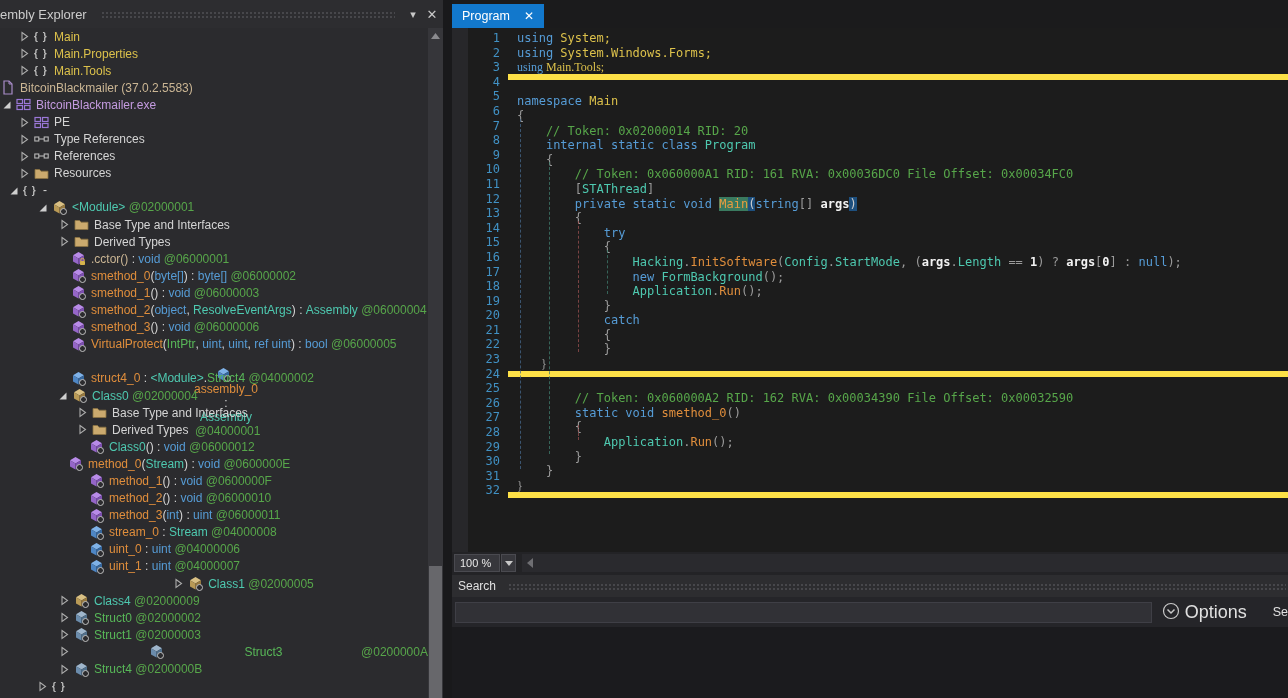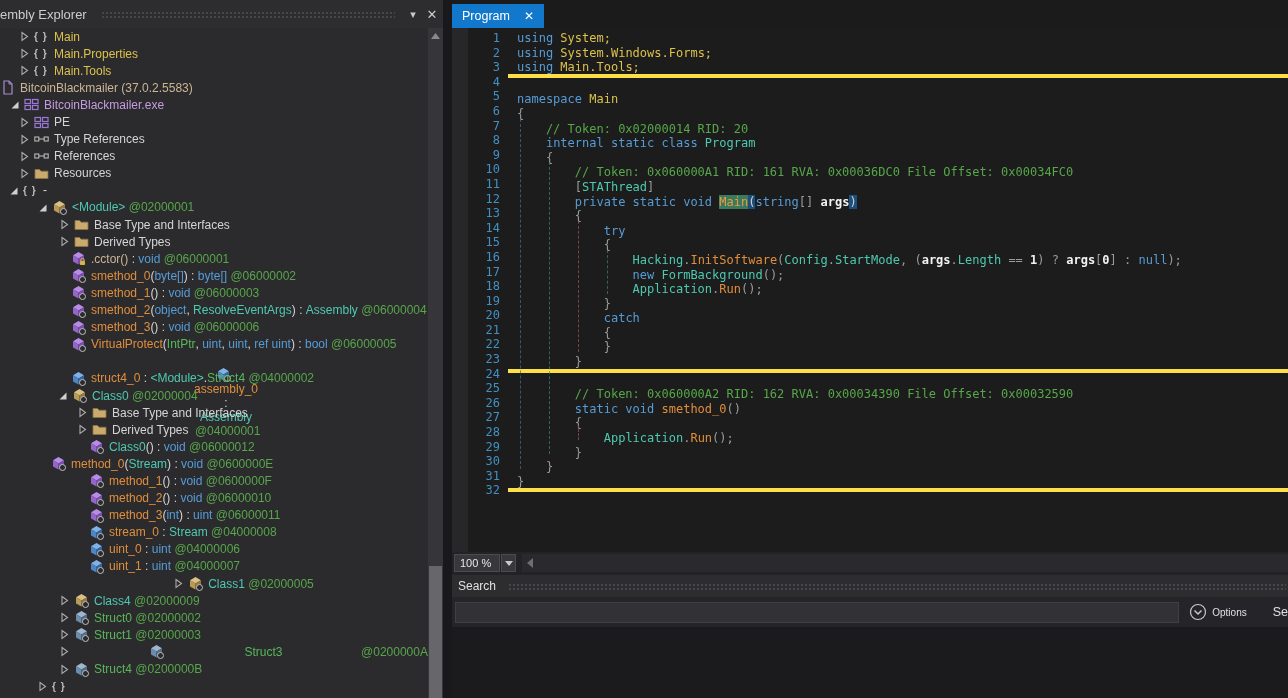--- a/index.html
+++ b/index.html
@@ -38,37 +38,37 @@
   .tabbar{height:28px;background:#1B1B1C;display:flex;}
   .tab{margin-top:4px;height:24px;background:#1278CC;color:#FFFFFF;display:flex;align-items:center;padding:0 10px;font-size:12.5px;}
   .tab-close{margin-left:14px;font-size:12px;color:#FFFFFF;}
 
   .editor{height:524px;background:#1C1C1C;display:flex;font-family:"DejaVu Sans Mono",monospace;font-size:12px;line-height:14.6px;overflow:hidden;}
   .glyph-margin{width:16px;background:#27272A;flex:none;}
   .gutter{width:40px;flex:none;padding-top:3px;text-align:right;color:#4191C4;}
   .gutter .lnum{height:14.6px;padding-right:8px;}
   .code{flex:1;position:relative;padding-top:3px;overflow:hidden;}
   .cline{height:14.6px;white-space:pre;padding-left:9px;}
-  .cline.sep{border-bottom:4px solid #fde047;height:13.6px;}
+  .cline.sep{border-bottom:6px solid #fde047;height:13.6px;font-family:Liberation Serif, serif;}
   .guide{position:absolute;width:0;border-left:1px dashed #46688C;opacity:.75;}
 
   .estatus{height:23px;background:#232326;display:flex;align-items:flex-start;}
   .zoom-select{margin:2px 0 0 2px;width:46px;height:18px;background:#37373C;border:1px solid #4A4A50;color:#E8E8E8;font-size:11px;display:flex;align-items:center;padding-left:5px;box-sizing:border-box;}
   .zoom-caret{margin-left:1px;margin-top:2px;width:15px;height:18px;background:#37373C;border:1px solid #4A4A50;box-sizing:border-box;display:flex;align-items:center;justify-content:center;}
   .caret-glyph{width:0;height:0;border-left:4px solid transparent;border-right:4px solid transparent;border-top:5px solid #C8C8C8;}
   .hscroll{flex:1;height:18px;margin:2px 0 0 6px;background:#2A2A2E;display:flex;align-items:center;}
   .hs-left{width:0;height:0;border-top:5px solid transparent;border-bottom:5px solid transparent;border-right:6px solid #6E6E72;margin-left:5px;}
 
   .search-panel{flex:1;background:#252529;display:flex;flex-direction:column;}
   .sp-header{height:22px;background:#2D2D30;display:flex;align-items:center;}
   .sp-title{color:#E0E0E0;font-size:12px;padding-left:6px;}
   .sp-dots{flex:1;height:8px;margin:2px 2px 0 12px;background-image:radial-gradient(circle,#47474B 1px,transparent 1.3px);background-size:4px 4px;}
   .sp-row{height:30px;display:flex;align-items:center;background:#252529;}
   .search-input{margin-left:3px;width:744px;height:21px;background:#313136;border:1px solid #3F3F46;color:#E0E0E0;font-size:12px;padding:0 4px;box-sizing:border-box;outline:none;}
-  .options{display:flex;align-items:center;margin-left:10px;color:#E0E0E0;font-size:10px;}
+  .options{display:flex;align-items:flex-start;margin-left:10px;color:#E0E0E0;font-size:18px;}
   .options svg{margin-right:5px;}
   .cut-label{margin-left:26px;color:#E0E0E0;font-size:12.5px;white-space:nowrap;}
   .sp-empty{flex:1;background:#1B1B1E;}
 </style>
 </head>
 <body>
 
 <div class="app">
 
   <aside class="explorer">
@@ -114,21 +114,21 @@
         </div>
         <div class="trow" style="padding-left: 0px;">
           <span class="ticon">
             <svg width="15" height="15" viewBox="0 0 15 15">
               <path d="M4,1 h5 l3,3 v10 H4 z" fill="none" stroke="#A88CC8" stroke-width="1.2"></path>
               <path d="M9,1 v3 h3" fill="none" stroke="#A88CC8"></path>
             </svg>
           </span>
           <span class="seg c-tan">BitcoinBlackmailer (37.0.2.5583)</span>
         </div>
-        <div class="trow" style="padding-left: 8px;">
+        <div class="trow" style="padding-left: 0px;">
           <span class="arrow">
             <svg width="13" height="13" viewBox="0 0 13 13">
               <polygon points="10.5,3.5 10.5,10.5 3.5,10.5" fill="#CFCFCF"></polygon>
             </svg>
           </span>
           <span class="ticon">
             <svg width="15" height="15" viewBox="0 0 15 15">
               <g fill="none" stroke="#9B78D8" stroke-width="1.2">
                 <rect x="1" y="2.5" width="5.5" height="4"></rect>
                 <rect x="8.5" y="2.5" width="5.5" height="4"></rect>
@@ -448,21 +448,21 @@
               <polygon points="2,4.2 7.5,7.4 7.5,13.6 2,10.4" fill="#9566C8"></polygon>
               <polygon points="13,4.2 7.5,7.4 7.5,13.6 13,10.4" fill="#7D4FB0"></polygon>
               <circle cx="11.5" cy="11.5" r="3" fill="#2B2B2E" stroke="#C0C0C0" stroke-width="1"></circle>
             </svg>
           </span>
           <span class="seg c-t">Class0</span>
           <span class="seg c-wt">() : </span>
           <span class="seg c-k">void</span>
           <span class="seg c-g"> @06000012</span>
         </div>
-        <div class="trow" style="padding-left: 35px;">
+        <div class="trow" style="padding-left: 52px;">
           <span class="arrow"></span>
           <span class="ticon">
             <svg width="15" height="15" viewBox="0 0 15 15">
               <polygon points="7.5,1 13,4.2 7.5,7.4 2,4.2" fill="#B88BE8"></polygon>
               <polygon points="2,4.2 7.5,7.4 7.5,13.6 2,10.4" fill="#9566C8"></polygon>
               <polygon points="13,4.2 7.5,7.4 7.5,13.6 13,10.4" fill="#7D4FB0"></polygon>
               <circle cx="11.5" cy="11.5" r="3" fill="#2B2B2E" stroke="#C0C0C0" stroke-width="1"></circle>
             </svg>
           </span>
           <span class="seg c-o">method_0</span>

